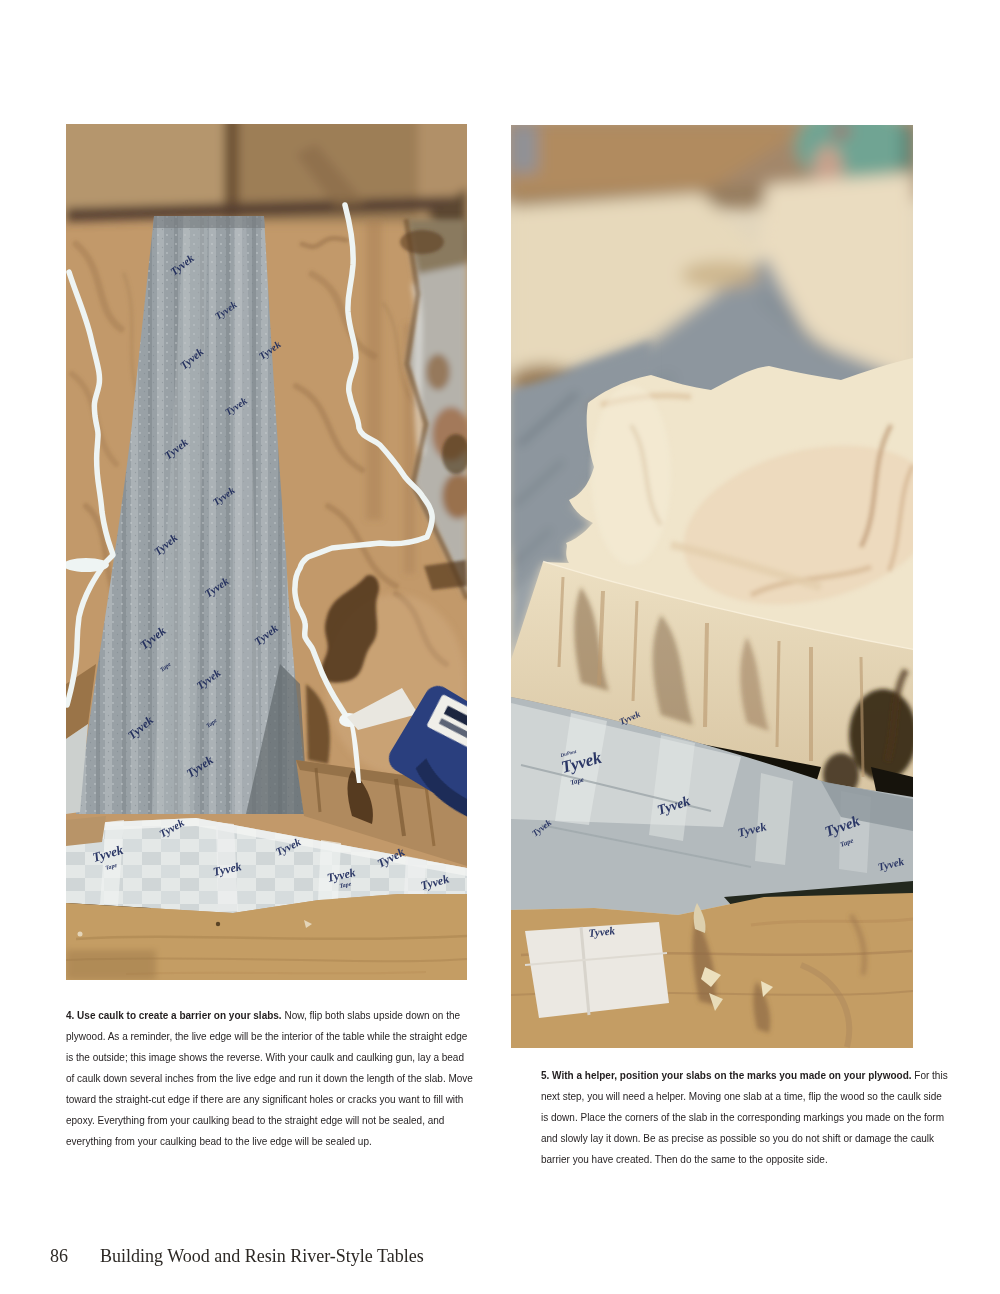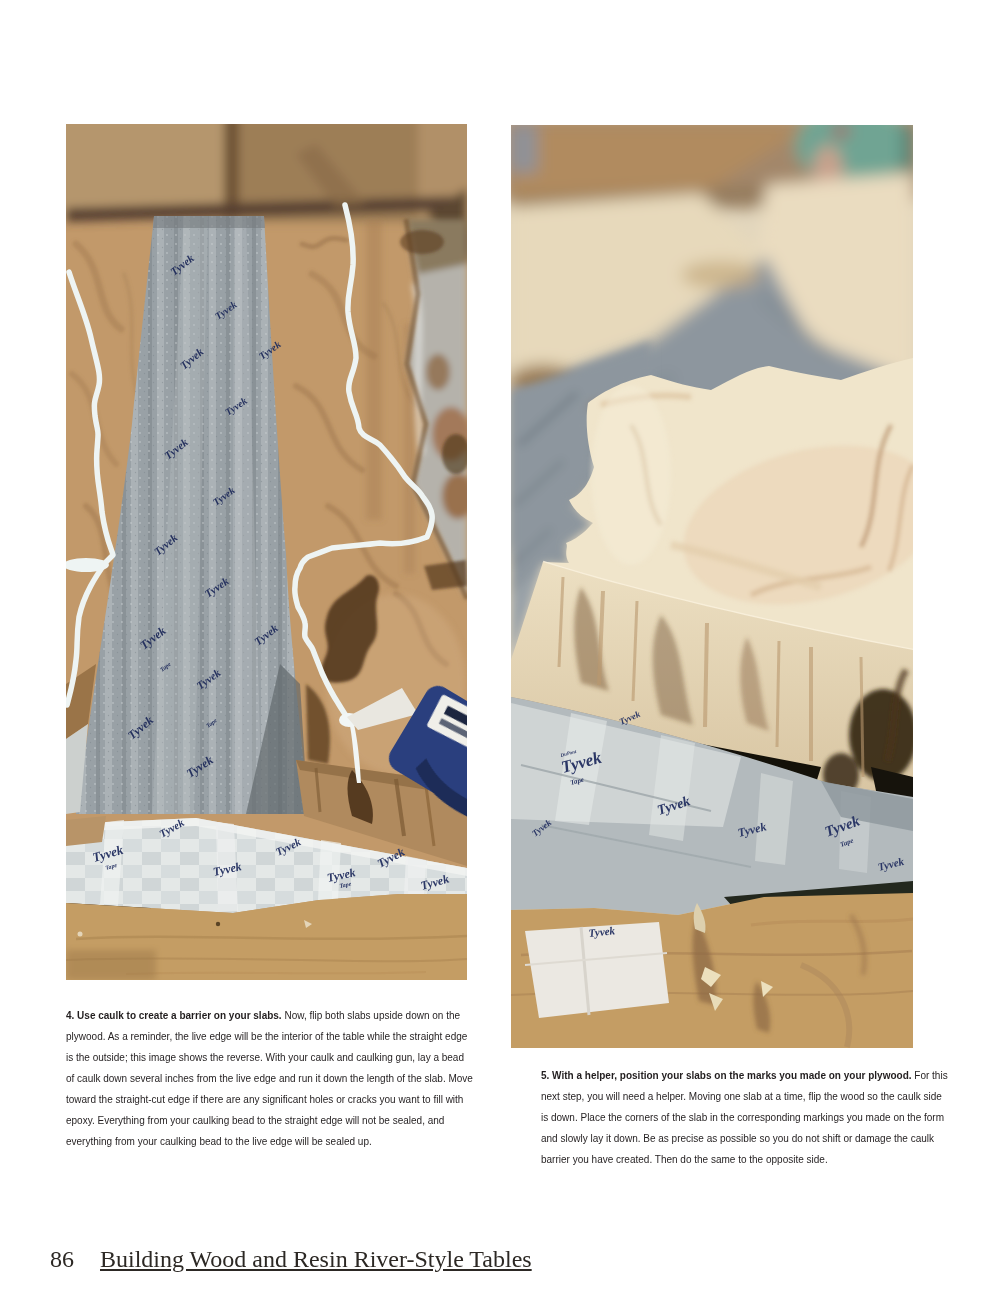--- a/index.html
+++ b/index.html
@@ -13,21 +13,21 @@
   .photo-left svg,.photo-right svg{display:block;}
   .caption{
     position:absolute;font-size:10px;line-height:21px;color:#221e1f;
     letter-spacing:0px;
   }
   .caption b{font-weight:bold;}
   .caption-left{left:66px;top:995px;width:408px;}
   .caption-right{left:511px;top:1055px;width:410px;margin-left:30px;}
   .footer{
     position:absolute;left:50px;top:1246px;width:900px;
-    font-family:"Liberation Serif",serif;font-size:24px;color:#2c2824;text-decoration:underline;
+    font-family:"Liberation Serif",serif;font-size:18px;color:#2c2824;
   }
   .footer .pnum{display:inline-block;min-width:50px;}
   .tyv{font-family:"Liberation Serif",serif;font-style:italic;font-weight:bold;fill:#26325f;}
   .tyv2{font-family:"Liberation Serif",serif;font-style:italic;font-weight:bold;fill:#2b3766;}
 </style>
 </head>
 <body>
 
 <div class="page">
 

